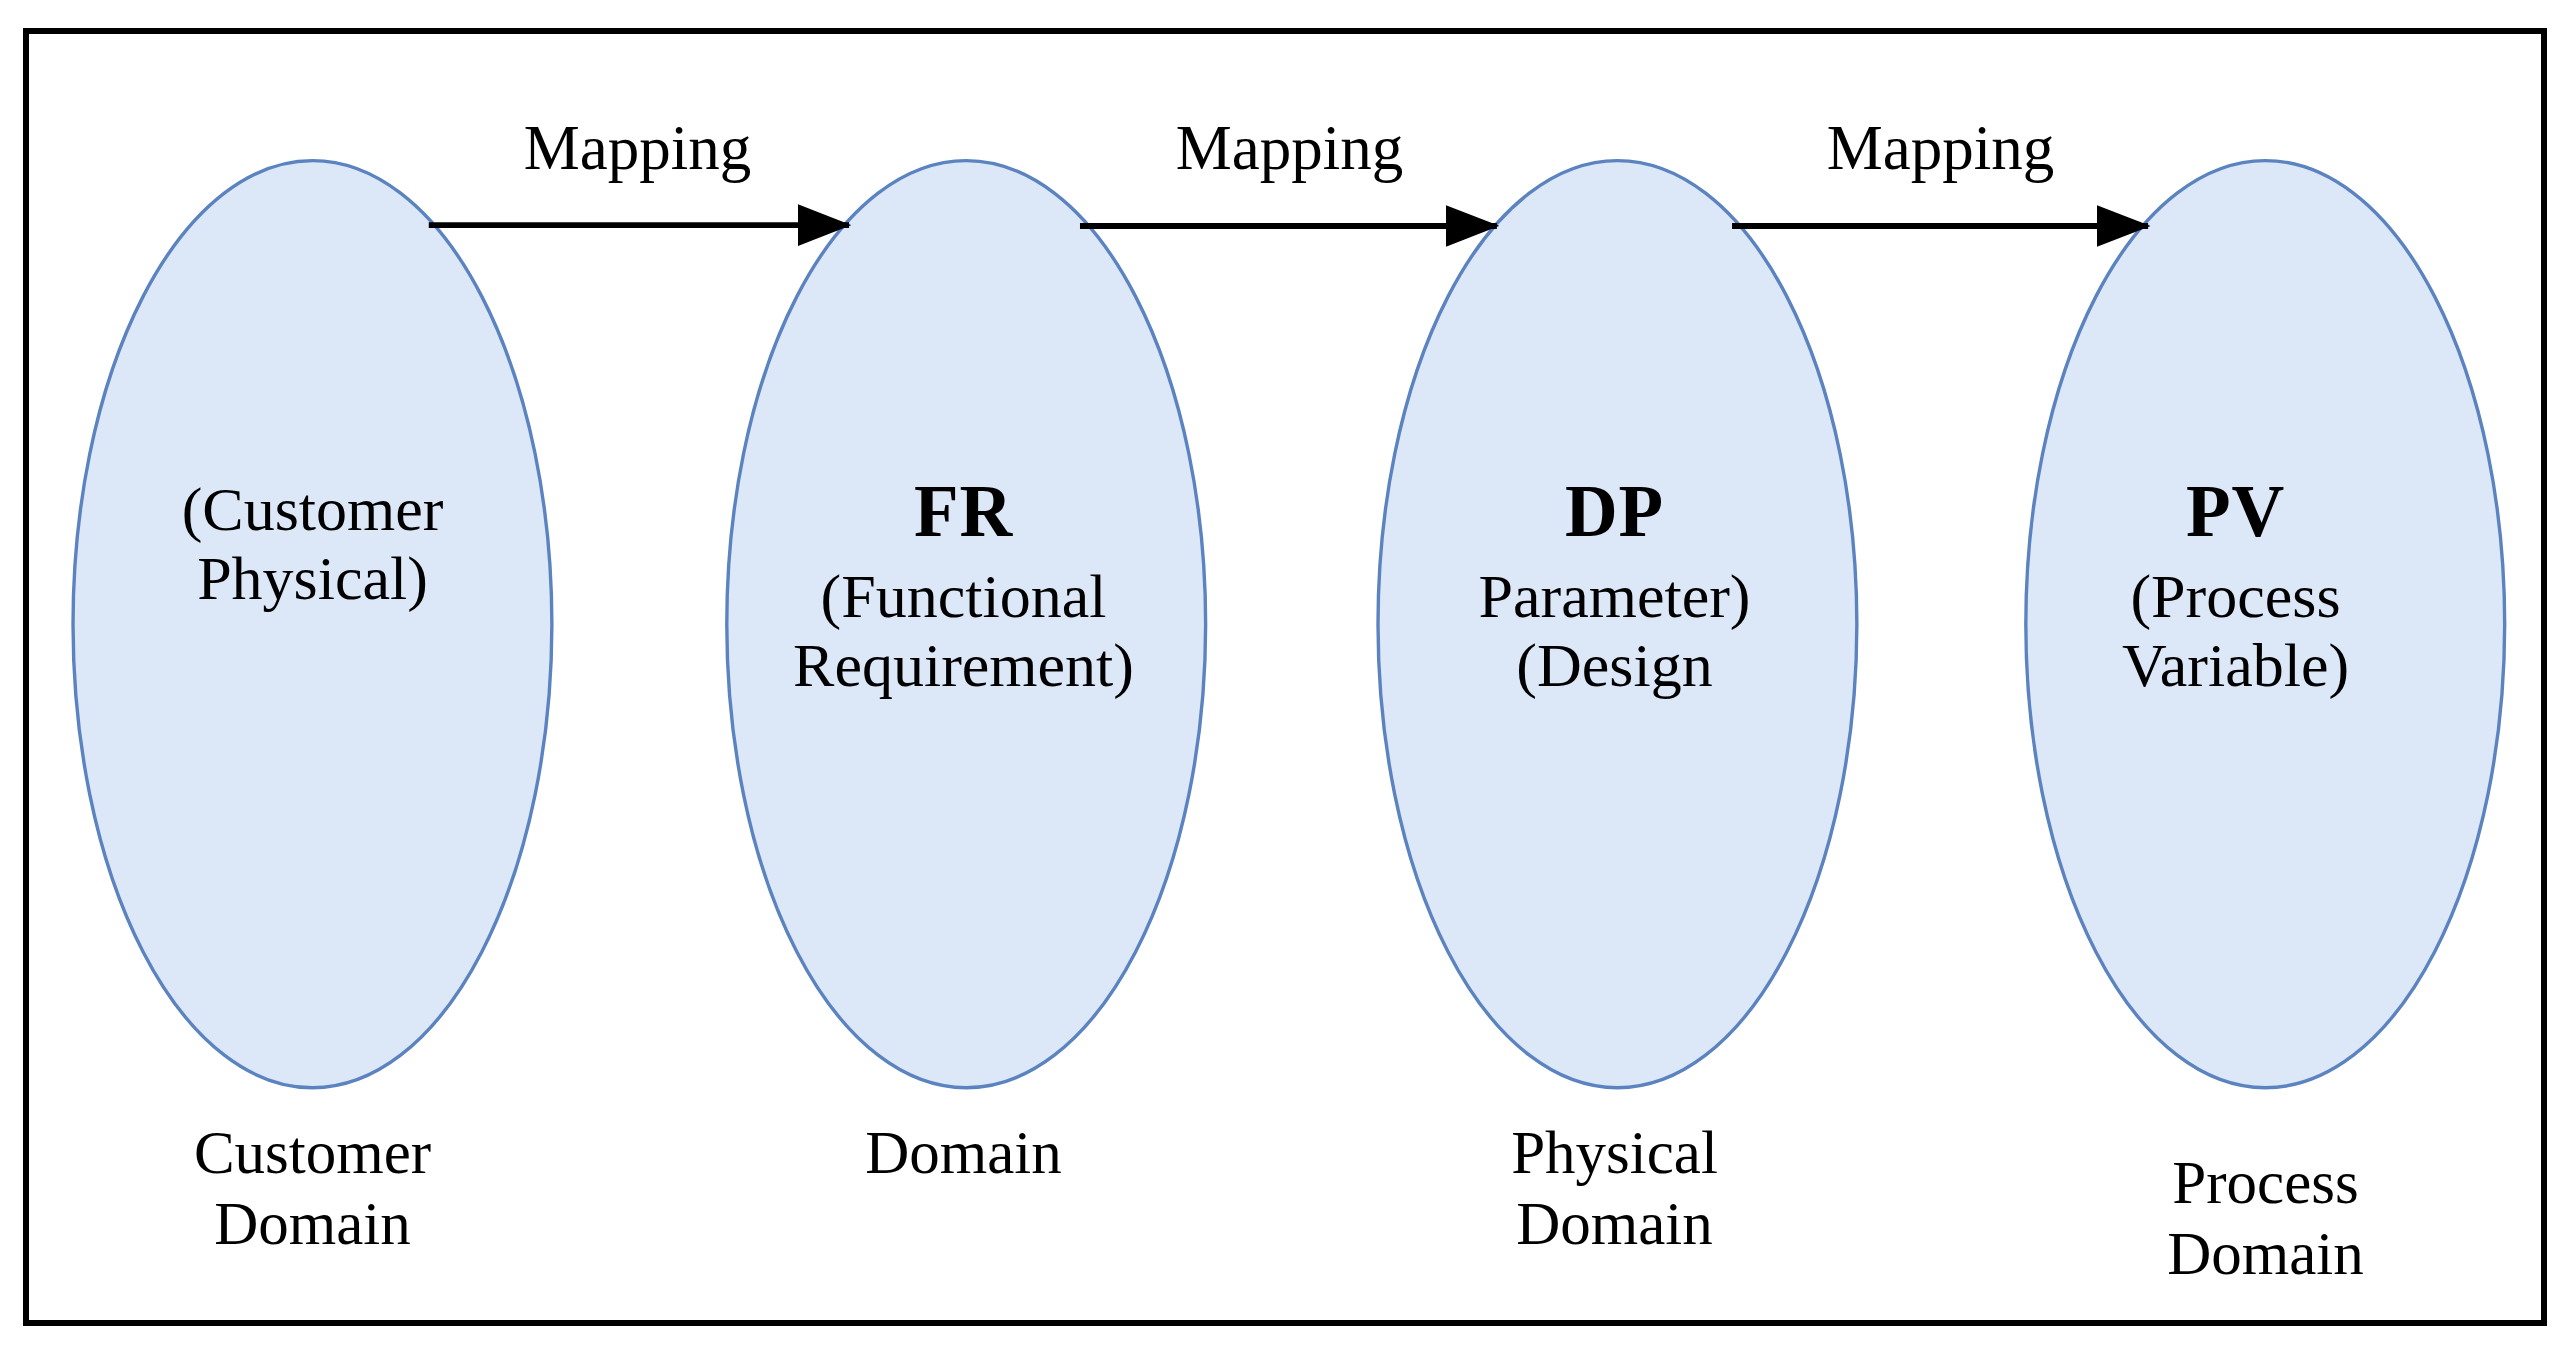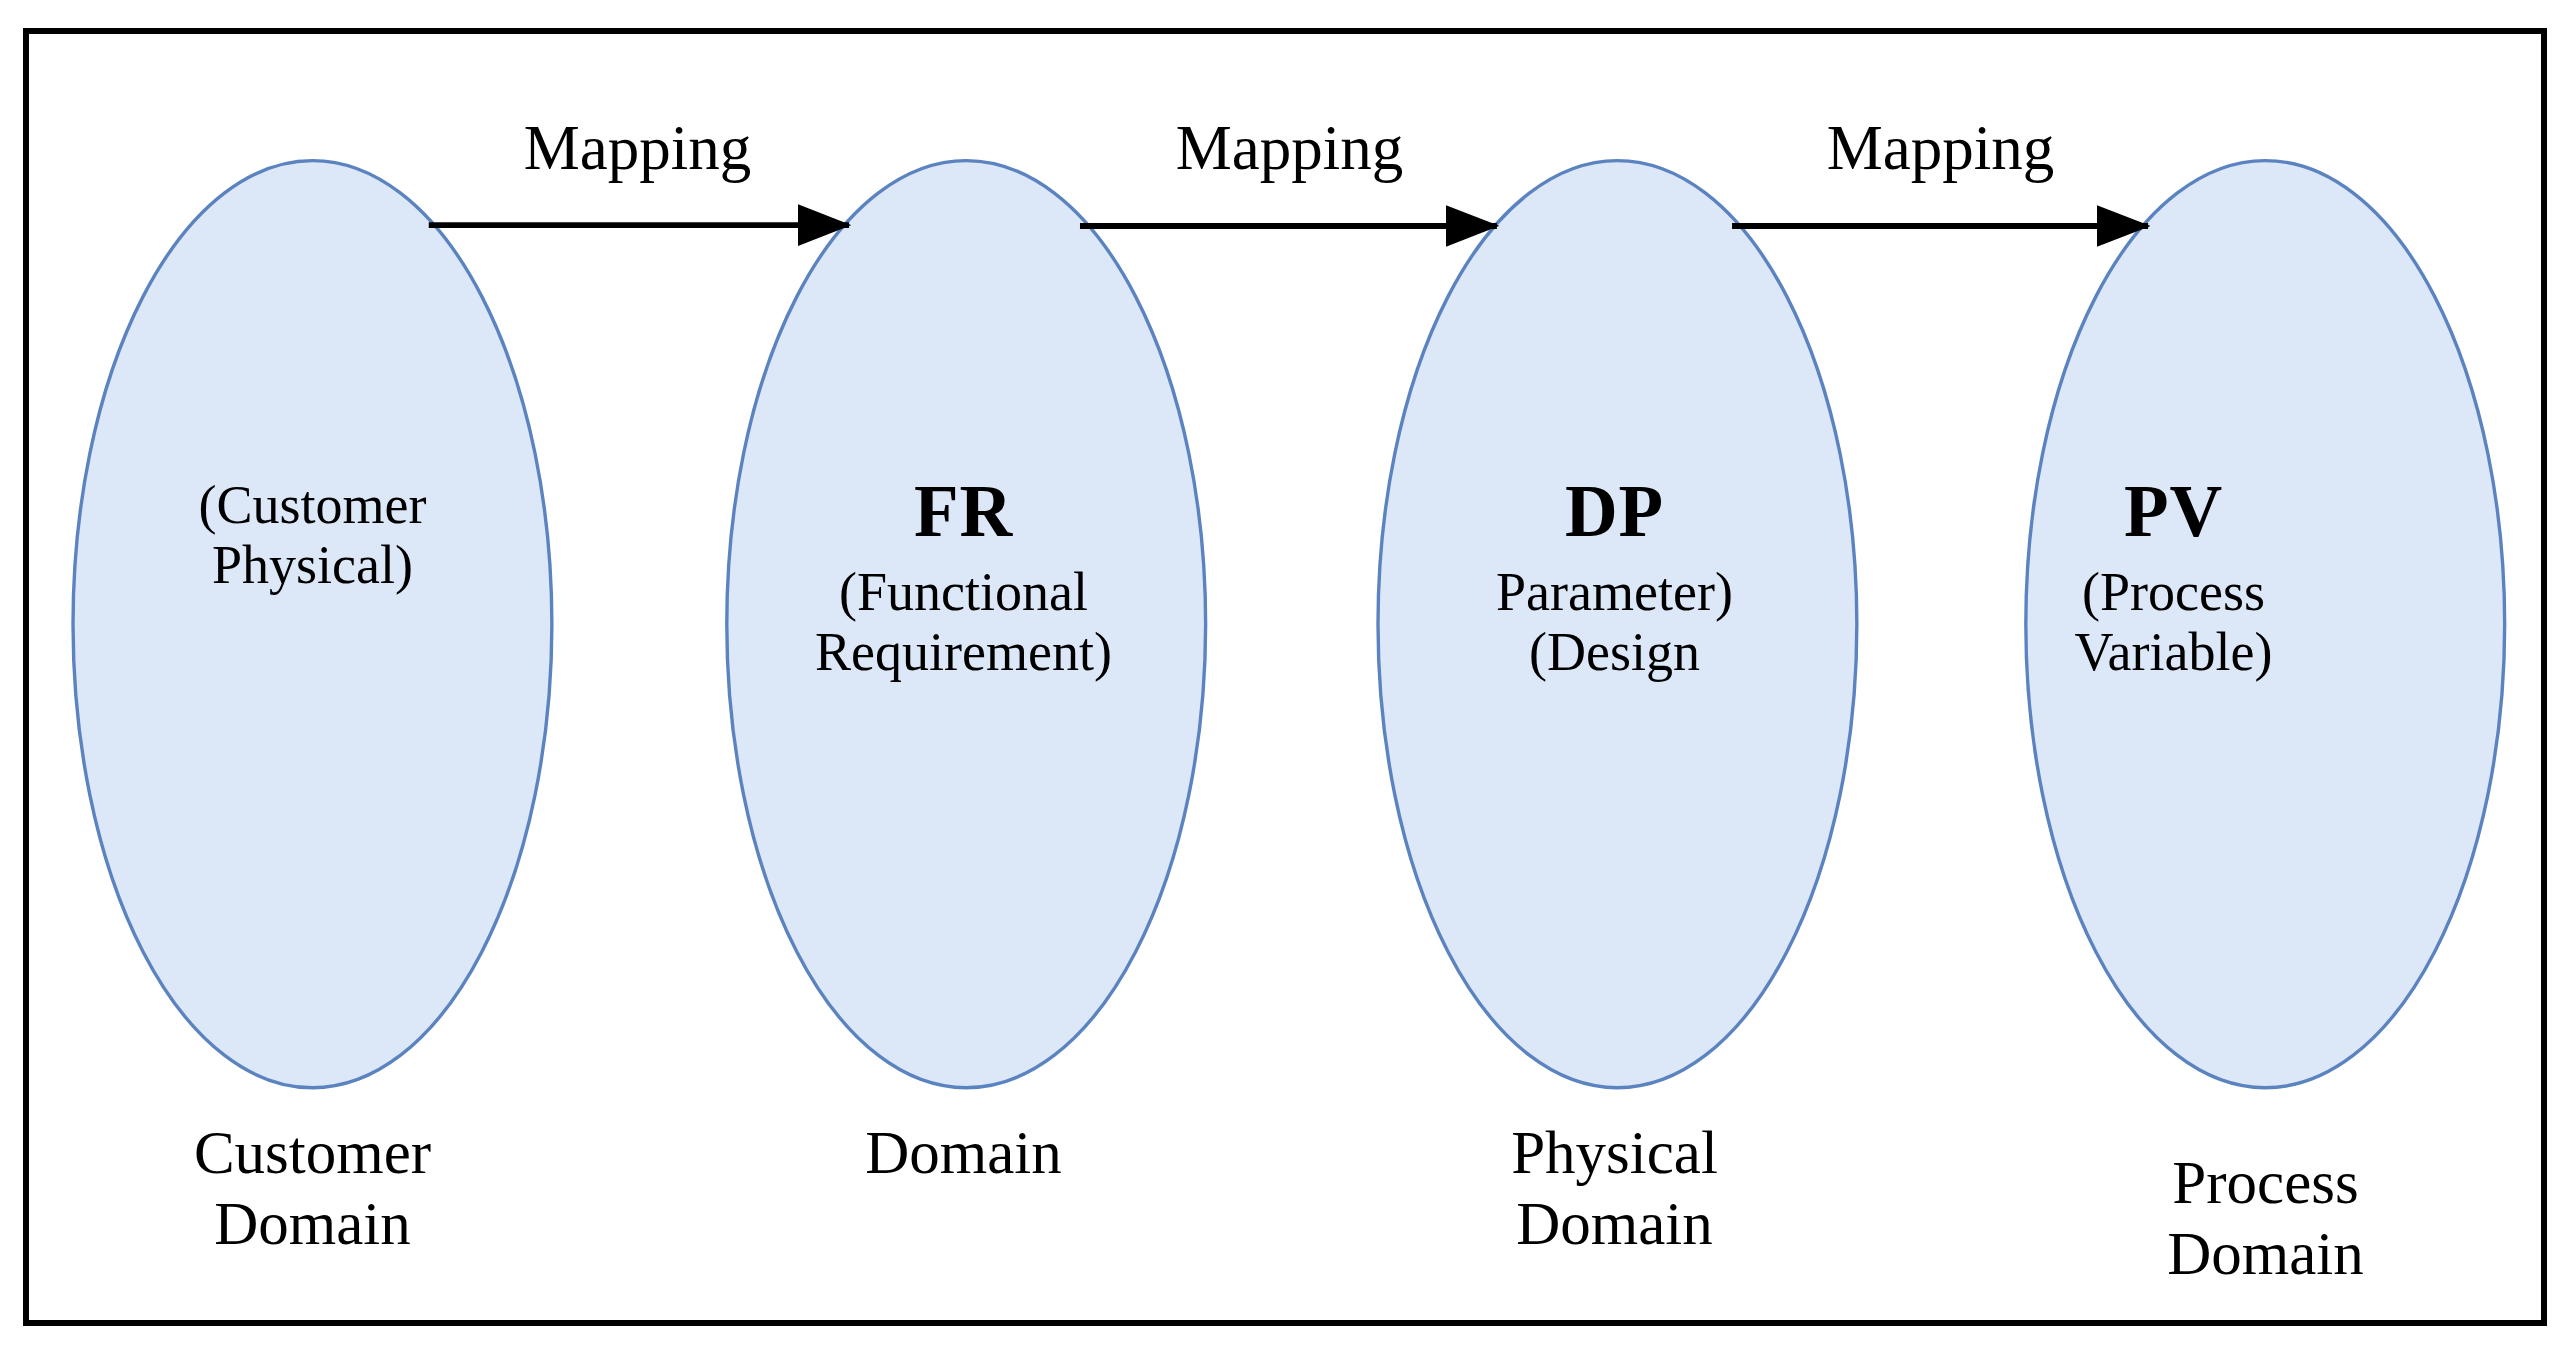--- a/index.html
+++ b/index.html
@@ -45,21 +45,21 @@
     line-height: 1.0;
     -webkit-font-smoothing: antialiased;
   }
   .abbr {
     font-size: 73px;
     font-weight: bold;
     letter-spacing: 0.8px;
     margin-bottom: 13.6px;
   }
   .expansion {
-    font-size: 54px;
+    font-size: 62px;
     font-weight: normal;
     line-height: 1.12;
   }
   .domain-label {
     position: absolute;
     text-align: center;
     color: #000000;
     font-size: 61px;
     font-weight: normal;
     line-height: 1.17;
@@ -123,21 +123,21 @@
   </div>
 
   <div class="node-text" style="left:1377px; top:475px; width:475px;">
     <div class="abbr">DP</div>
     <div class="expansion">
       <div>Parameter)</div>
       <div>(Design</div>
     </div>
   </div>
 
-  <div class="node-text" style="left:1936px; top:475px; width:475px;">
+  <div class="node-text" style="left:1998px; top:475px; width:475px;">
     <div class="abbr">PV</div>
     <div class="expansion">
       <div>(Process</div>
       <div>Variable)</div>
     </div>
   </div>
 
   <div class="domain-label" style="left:75px; top:1117px; width:475px;">
     <div>Customer</div>
     <div>Domain</div>

